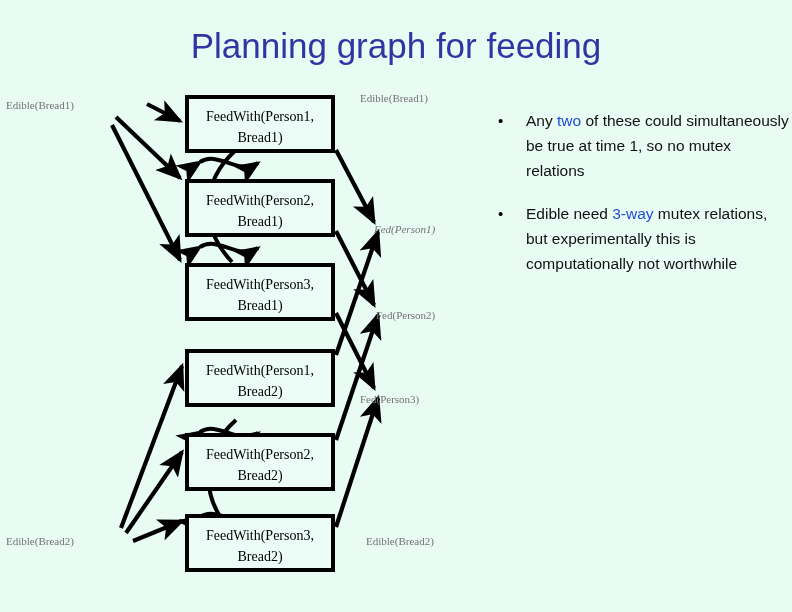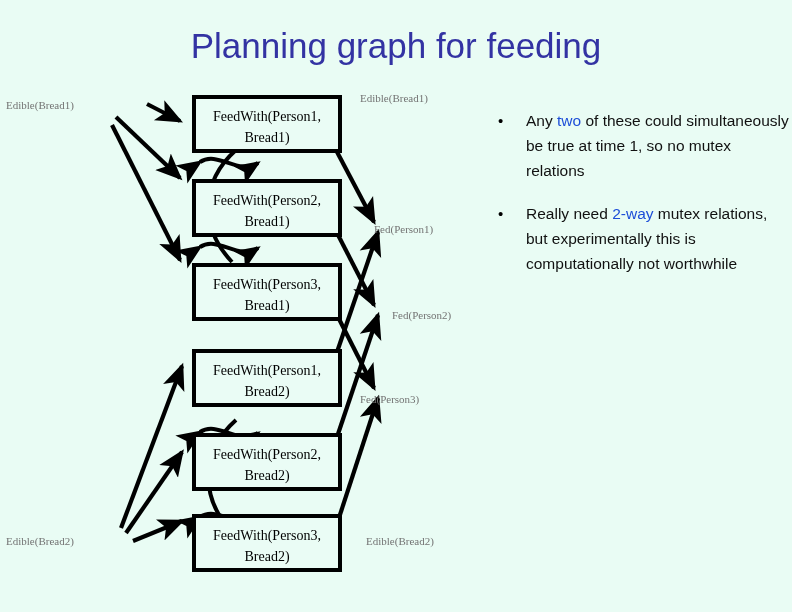--- a/index.html
+++ b/index.html
@@ -64,21 +64,20 @@
     border: 4px solid #000000;
     background: #eafcf5;
     font-family: "Liberation Serif", "DejaVu Serif", serif;
     font-size: 14px;
     line-height: 21px;
     color: #000000;
     text-align: center;
     padding-top: 7px;
     width: 150px;
     height: 58px;
-    margin-left: 7px;
   }
   .action-box .l1,
   .action-box .l2 {
     display: block;
     white-space: nowrap;
   }
 
   
   #notes {
     position: absolute;
@@ -182,35 +181,35 @@
     <span class="l2">Bread2)</span>
   </div>
 
   <div class="action-box" style="left:185px; top:514px;">
     <span class="l1">FeedWith(Person3,</span>
     <span class="l2">Bread2)</span>
   </div>
 
   <div class="prop" style="left:360px; top:88px;">Edible(Bread1)</div>
 
-  <div class="prop" style="left:374px; top:219px;">Fed(Person1)</div>
-
-  <div class="prop" style="left:392px; top:305px;">Fed(Person2)</div>
+  <div class="prop" style="left:374px; top:219px;font-style:italic;">Fed(Person1)</div>
+
+  <div class="prop" style="left:376px; top:305px;">Fed(Person2)</div>
 
   <div class="prop" style="left:360px; top:389px;">Fed(Person3)</div>
 
   <div class="prop" style="left:366px; top:531px;">Edible(Bread2)</div>
 
   <div id="notes">
 
     <div class="bullet-row">
       <span class="bullet-dot">•</span>
       <span>Any </span><span class="hl">two</span><span> of these could simultaneously be true at time 1, so no mutex relations</span>
     </div>
 
     <div class="bullet-row">
       <span class="bullet-dot">•</span>
-      <span>Really need </span><span class="hl">2-way</span><span> mutex relations, but experimentally this is computationally not worthwhile</span>
+      <span>Edible need </span><span class="hl">3-way</span><span> mutex relations, but experimentally this is computationally not worthwhile</span>
     </div>
 
   </div>
 
 </div>
 
 </body></html>

